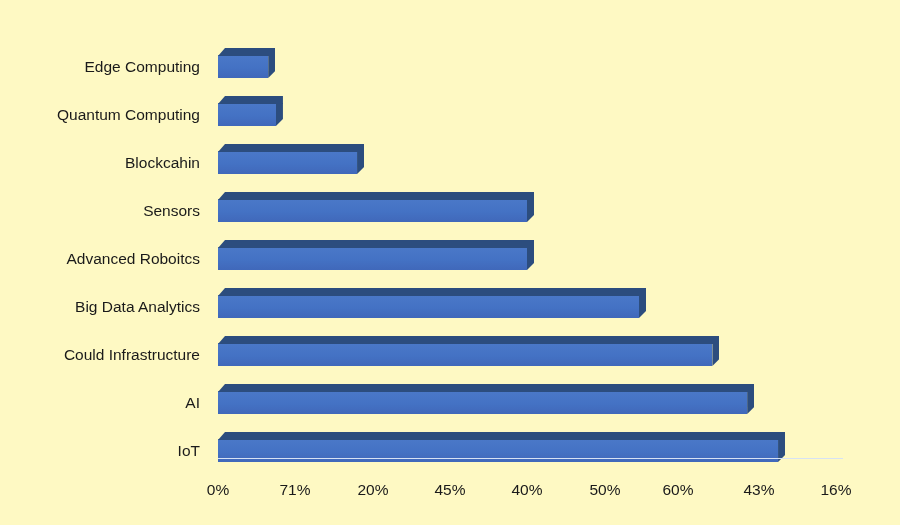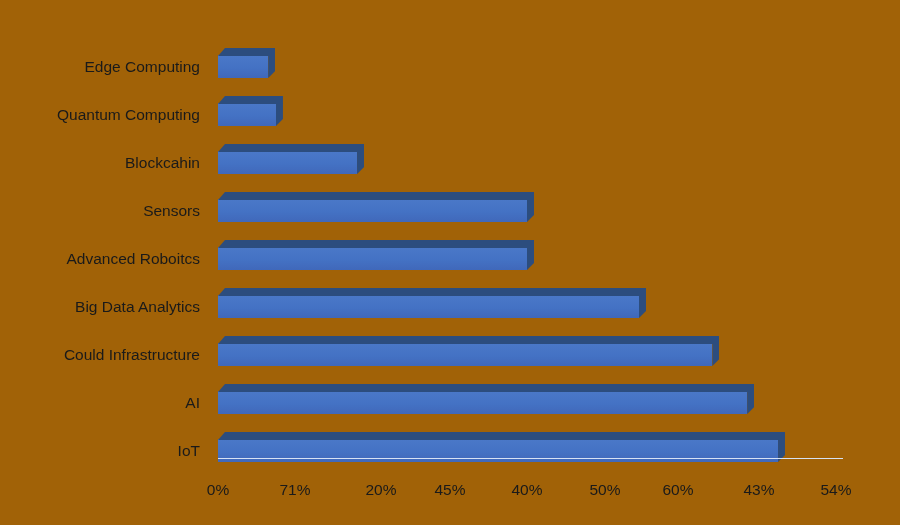--- a/index.html
+++ b/index.html
@@ -87,21 +87,21 @@
     margin-left: -40px;
     text-align: center;
     font-size: 15.5px;
     color: #1a1a1a;
     line-height: 1;
   }
 </style>
 </head>
 <body>
 
-<div id="chart-root" style="background: #a16207;">
+<div id="chart-root" style="background: #fef9c3;">
 
   <div class="plot-area">
 
     <div class="cat-label" style="top:59px">Edge Computing</div>
     <div class="cat-label" style="top:107px">Quantum Computing</div>
     <div class="cat-label" style="top:155px">Blockcahin</div>
     <div class="cat-label" style="top:203px">Sensors</div>
     <div class="cat-label" style="top:251px">Advanced Roboitcs</div>
     <div class="cat-label" style="top:299px">Big Data Analytics</div>
     <div class="cat-label" style="top:347px">Could Infrastructure</div>
@@ -159,22 +159,22 @@
     <div class="bar-wrap" style="left: 218px; top: 432px; width: 567.062px;">
       <div class="bar-front" style="width: 560.062px; background: linear-gradient(rgb(74, 120, 200) 0%, rgb(68, 114, 196) 55%, rgb(64, 104, 186) 100%);"></div>
       <div class="bar-top" style="width: 567.062px; background: rgb(44, 77, 126);"></div>
       <div class="bar-side" style="left: 560.062px; background: rgb(44, 77, 126);"></div>
     </div>
 
     <div class="axis-line" style="background: rgb(214, 226, 244);"></div>
 
     <div class="tick-label" style="left:218px">0%</div>
     <div class="tick-label" style="left:295px">71%</div>
-    <div class="tick-label" style="left:381px">20%</div>
+    <div class="tick-label" style="left:373px">20%</div>
     <div class="tick-label" style="left:450px">45%</div>
     <div class="tick-label" style="left:527px">40%</div>
     <div class="tick-label" style="left:605px">50%</div>
     <div class="tick-label" style="left:678px">60%</div>
     <div class="tick-label" style="left:759px">43%</div>
-    <div class="tick-label" style="left:836px">54%</div>
+    <div class="tick-label" style="left:836px">16%</div>
 
   </div>
 </div>
 
 </body></html>

